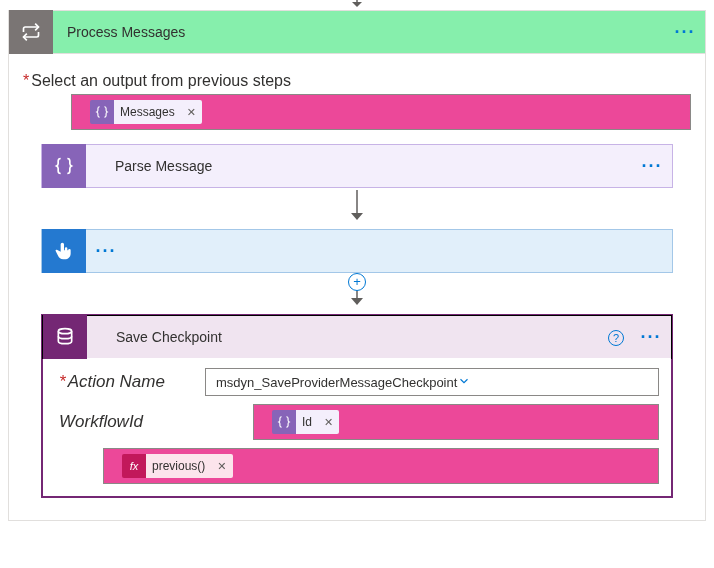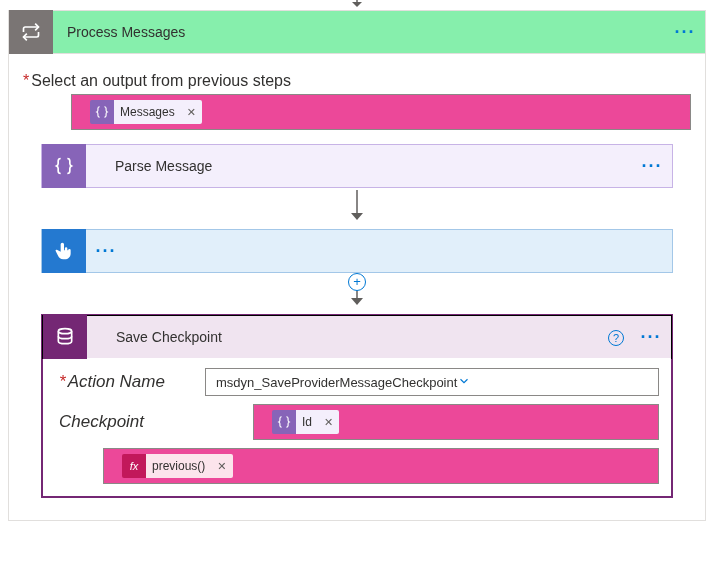--- a/index.html
+++ b/index.html
@@ -243,21 +243,21 @@
             <span class="chevron">
               <svg width="14" height="14" viewBox="0 0 24 24" fill="none" stroke="#0078d4" stroke-width="2">
                   <polyline points="6 9 12 15 18 9"></polyline>
                 </svg>
             </span>
           </div>
         </div>
       </div>
 
       <div class="row">
-        <div class="row-label">Checkpoint</div>
+        <div class="row-label">WorkflowId</div>
         <div class="row-field">
           <div class="input-box" style="min-height:32px;">
             <span class="chip chip-purple">
               <span class="chip-icon">
                 <svg width="14" height="14" viewBox="0 0 24 24" fill="none" stroke="white" stroke-width="2">
                     <path d="M8 3c-2 0-3 1-3 3v3c0 2-2 3-2 3s2 1 2 3v3c0 2 1 3 3 3"></path>
                     <path d="M16 3c2 0 3 1 3 3v3c0 2 2 3 2 3s-2 1-2 3v3c0 2-1 3-3 3"></path>
                   </svg>
               </span>
               <span class="chip-text">Id</span>

